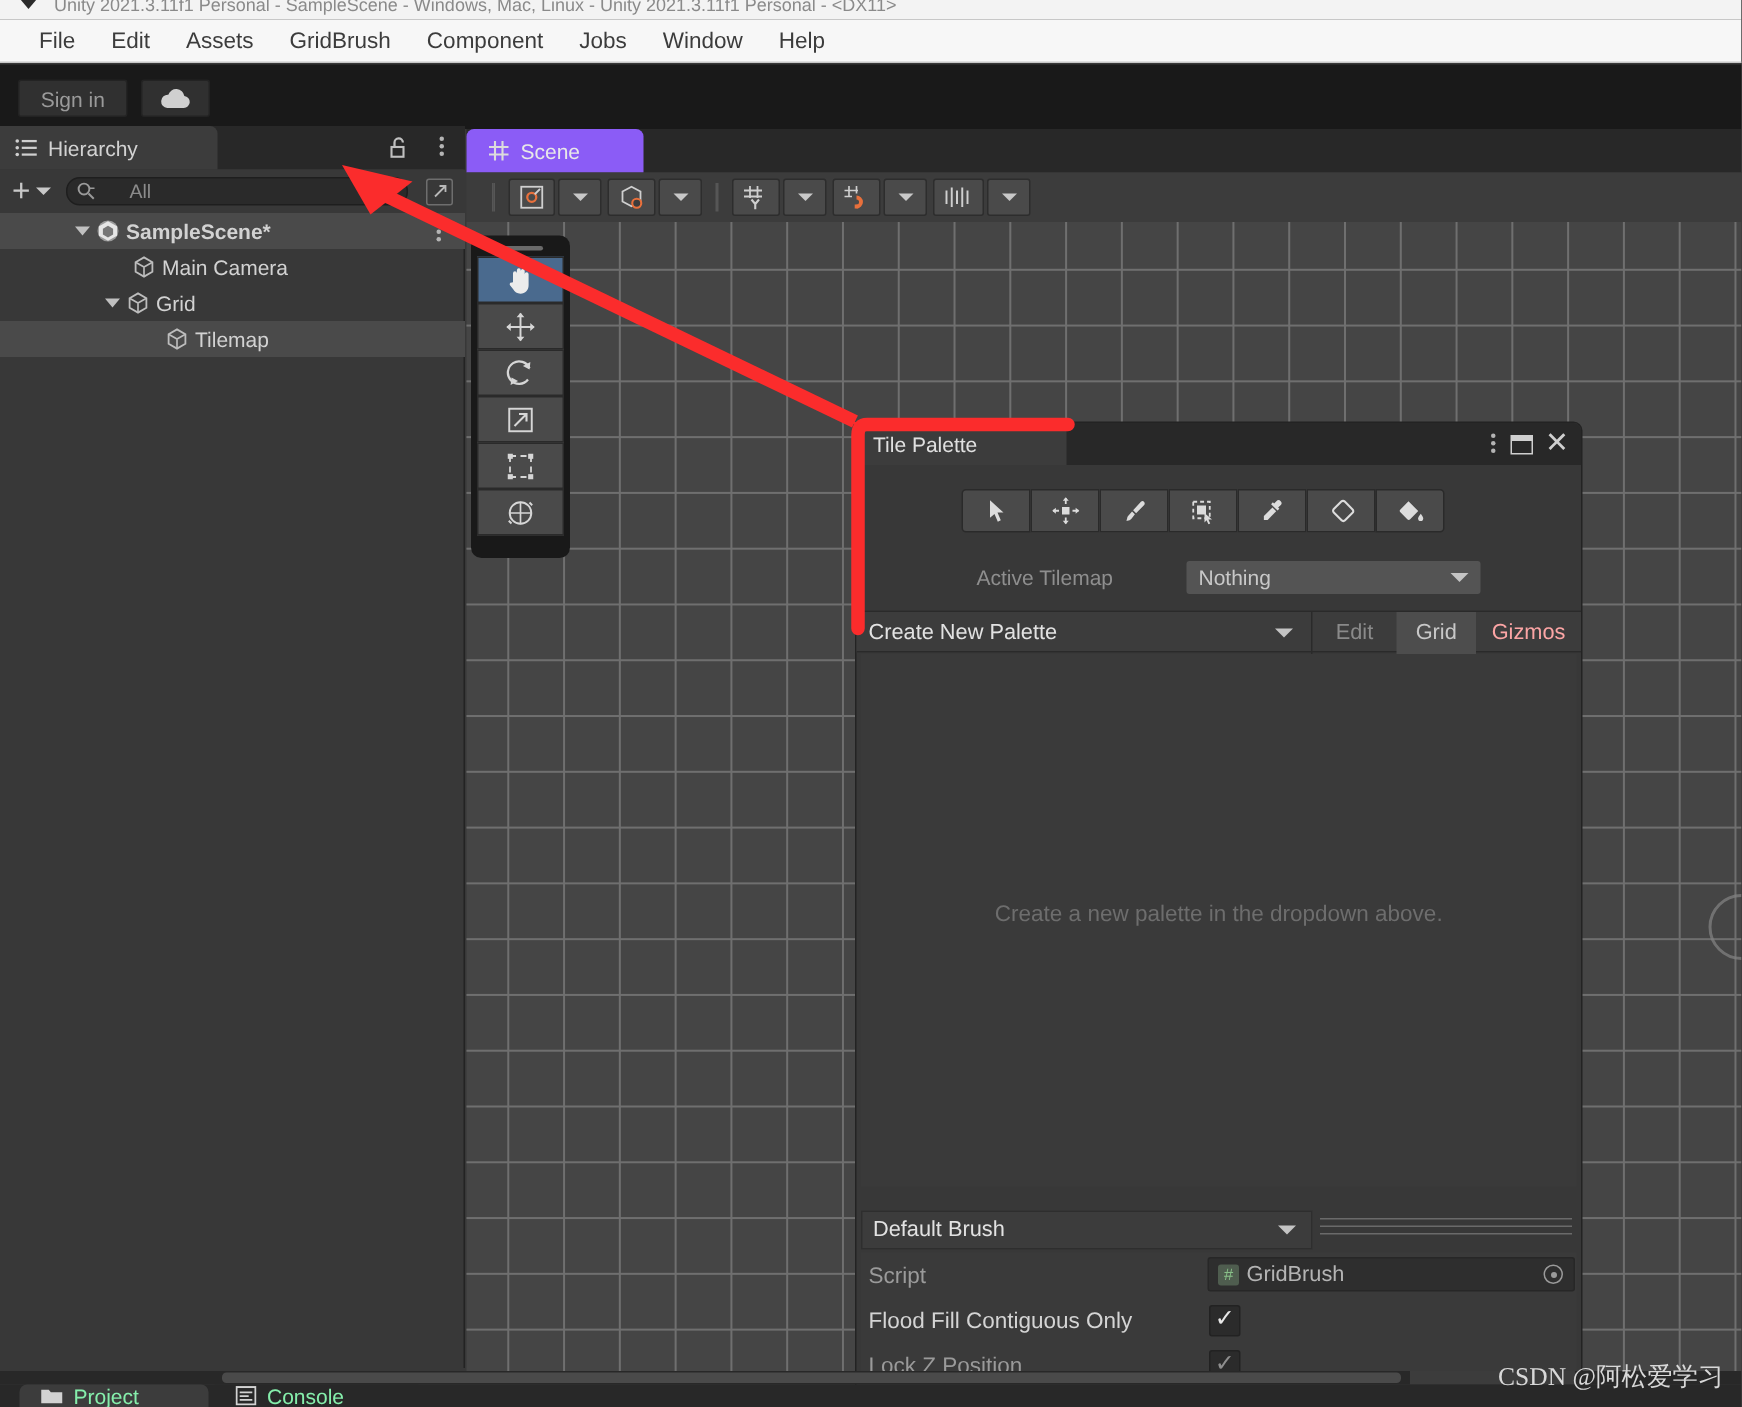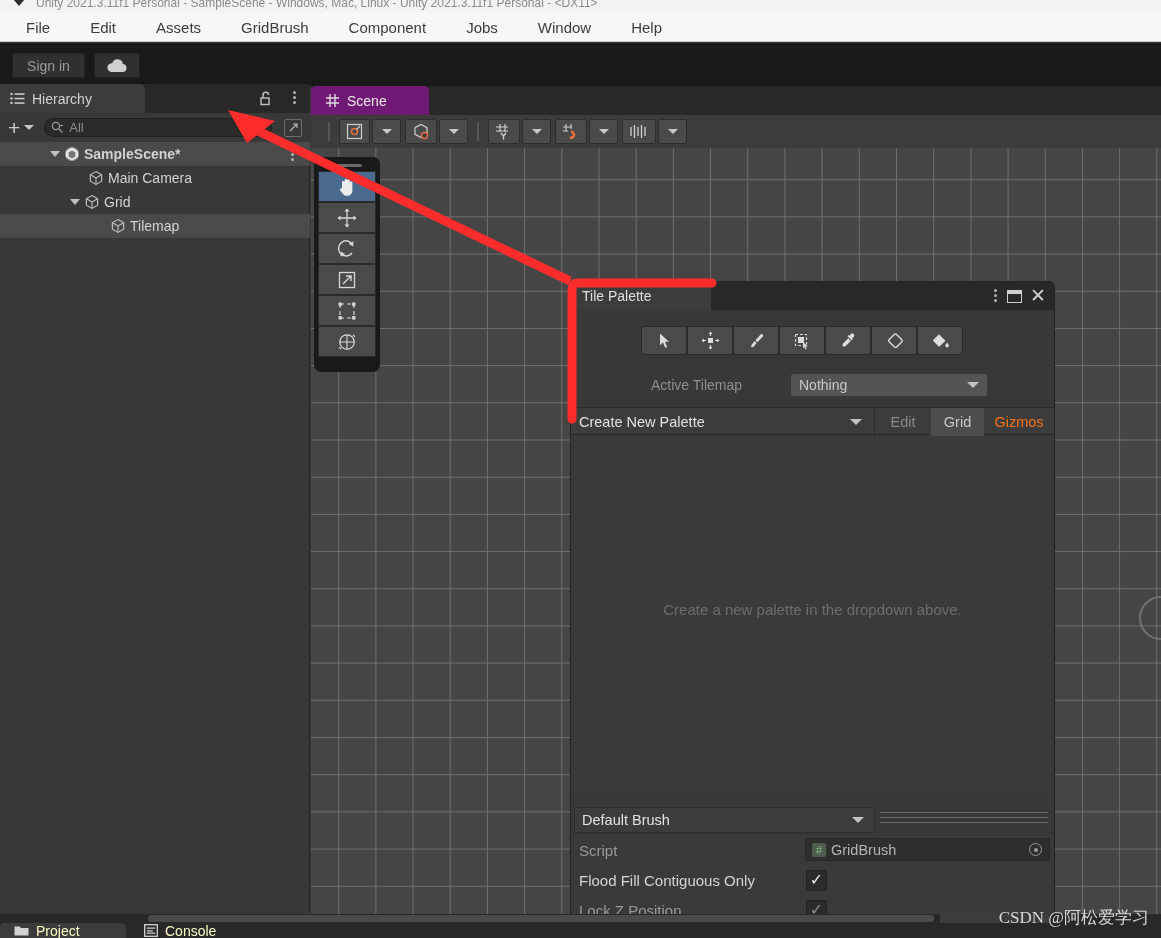--- a/index.html
+++ b/index.html
@@ -24,21 +24,21 @@
   #titlebar .tb-logo {
     position:absolute; left:8px; top:-7px; width:0; height:0;
     border-left:11px solid transparent; border-right:11px solid transparent;
     border-top:13px solid #2b2b2b;
   }
 
   
   #menubar {
     position:absolute; left:0; top:13px; width:1161px; height:29px;
     background:#f7f7f7; border-bottom:1px solid #c8c8c8;
-    display:flex; align-items:center; padding-left:14px; gap:16px;
+    display:flex; align-items:center; padding-left:14px; gap:0;
   }
   #menubar .menu-item {
     font-size:15px; color:#3c3c3c; padding:2px 12px;
     cursor:default; white-space:nowrap;
     font-family:"Liberation Sans", sans-serif;
   }
 
   
   #unity-toolbar {
     position:absolute; left:0; top:43px; width:1161px; height:43px;
@@ -79,21 +79,21 @@
 
   #hierarchy-search {
     position:absolute; left:0; top:29px; width:310px; height:29px;
     background:#383838; display:flex; align-items:center; padding:0 8px; gap:6px;
   }
   .plus-btn { display:flex; align-items:center; gap:4px; }
   .plus-glyph { color:#c8c8c8; font-size:21px; line-height:16px; font-weight:300; }
   .caret-dn { width:0;height:0;border-left:5px solid transparent;border-right:5px solid transparent;border-top:5px solid #c8c8c8; }
   #search-field {
     flex:1; height:19px; background:#2a2a2a; border:1px solid #1e1e1e;
-    border-radius:9px; display:flex; align-items:center; padding:0 6px; gap:5px;
+    border-radius:9px; display:flex; align-items:center; padding:0 6px; gap:22px;
     margin-left:4px; margin-right:6px;
   }
   #search-field .sf-text { color:#8c8c8c; font-size:13px; }
   .search-mag { flex-shrink:0; }
   .open-ext { width:18px;height:18px;border:1px solid #6e6e6e;border-radius:2px;
     display:flex;align-items:center;justify-content:center; }
 
   #hierarchy-tree { position:absolute; left:0; top:58px; width:310px; bottom:0; }
   .tree-row {
     height:24px; display:flex; align-items:center; gap:4px;
@@ -103,21 +103,21 @@
   .tree-row.sel-item { background:#4a4a4a; }
   .tri { width:0;height:0;border-left:5px solid transparent;border-right:5px solid transparent;border-top:6px solid #c0c0c0; flex-shrink:0; }
   .cube-ic { flex-shrink:0; }
   .scene-ic { flex-shrink:0; }
   .kebab-row { position:absolute; right:16px; top:6px; }
 
   
   #sceneview { position:absolute; left:311px; top:86px; width:850px; height:828px; background:#383838; }
   #scene-tabbar { position:absolute; left:0; top:0; width:850px; height:29px; background:#282828; }
   .sv-tab { position:absolute; top:0; height:29px; display:flex; align-items:center; gap:7px; padding:0 14px; font-size:14px; }
-  #tab-scene { left:0; width:118px; background:#701a75; border-top-left-radius:5px; border-top-right-radius:5px; color:#e8e8e8; }
+  #tab-scene { left:0; width:118px; background:#8b5cf6; border-top-left-radius:5px; border-top-right-radius:5px; color:#e8e8e8; }
   #tab-game { left:120px; width:104px; background:#282828; color:#fdba74;margin-top:34px; }
 
   #scene-toolbar {
     position:absolute; left:0; top:29px; width:850px; height:33px;
     background:#3c3c3c; display:flex; align-items:center; padding-left:8px; gap:0;
   }
   .tb-sep { width:2px; height:19px; border-left:1px solid #565656; border-right:1px solid #565656; margin:0 9px; }
   .tb-btn { height:25px; background:#4a4a4a; border:1px solid #2d2d2d; border-radius:2px;
     display:flex; align-items:center; justify-content:center; padding:0 6px; }
   .tb-btn.caretbtn { width:29px; }
@@ -175,21 +175,21 @@
     border-left:6px solid transparent;border-right:6px solid transparent;border-top:6px solid #c4c4c4; }
 
   #tp-paletterow { position:absolute; left:0; top:125px; width:483px; height:28px;
     background:#3c3c3c; border-top:1px solid #2a2a2a; border-bottom:1px solid #2a2a2a; display:flex; }
   #tp-palette-dd { width:304px; height:28px; display:flex; align-items:center; padding-left:8px;
     font-size:14.5px; color:#e2e2e2; position:relative; border-right:1px solid #2a2a2a; }
   .tp-mini-btn { height:28px; display:flex; align-items:center; justify-content:center;
     font-size:14.5px; color:#9a9a9a; padding:0 10px; }
   #tp-btn-edit { width:56px; color:#8a8a8a; }
   #tp-btn-grid { width:53px; background:#4d4d4d; color:#c8c8c8; }
-  #tp-btn-gizmos { width:70px; color:#f97316;text-align:center; }
+  #tp-btn-gizmos { width:70px; color:#fca5a5;text-align:center; }
 
   #tp-canvas { position:absolute; left:3px; top:154px; width:477px; height:355px; background:#3a3a3a; }
   #tp-empty-msg { position:absolute; left:0; top:165px; width:477px; text-align:center;
     font-size:15px; color:#6d6d6d; }
 
   #tp-brushrow { position:absolute; left:3px; top:523px; width:477px; height:30px; background:#383838; }
   #tp-brush-dd { position:absolute; left:0; top:2px; width:301px; height:26px;
     background:#3c3c3c; border:1px solid #2e2e2e; display:flex; align-items:center;
     padding-left:7px; font-size:14.5px; color:#e2e2e2; }
   #tp-brush-bars { position:absolute; left:306px; top:7px; width:168px; height:14px; }
@@ -212,21 +212,21 @@
     display:flex; align-items:center; justify-content:center; }
   .insp-check.on span { color:#e8e8e8; font-size:16px; line-height:16px; }
   .insp-check.dim span { color:#8e8e8e; font-size:16px; line-height:16px; }
 
   
   #bottom-scroll { position:absolute; left:0; top:914px; width:1161px; height:9px; background:#282828; }
   #bottom-scroll .thumb { position:absolute; left:148px; top:1px; width:786px; height:7px; background:#4a4a4a; border-radius:3px; }
   #bottom-scroll .endcap { position:absolute; left:940px; top:0; width:110px; height:9px; background:#3c3c3c; }
   #bottom-tabs { position:absolute; left:0; top:923px; width:1161px; height:15px; background:#282828; }
   .bt-tab { position:absolute; top:0; height:15px; display:flex; align-items:center; gap:7px;
-    padding:0 14px; font-size:14px; color:#fef9c3; }
+    padding:0 14px; font-size:14px; color:#86efac;margin-left:13px; }
   #bt-project { left:0; width:126px; background:#3c3c3c; border-top-left-radius:5px; border-top-right-radius:5px; }
   #bt-console { left:130px; width:136px; background:#282828;align-items:center; }
 
   
   #annotation { position:absolute; left:0; top:0; width:1161px; height:938px; pointer-events:none; }
 
   
   #watermark { position:absolute; right:12px; top:906px; font-size:17px; color:#d8d8d8;
     font-family:Liberation Serif, serif; white-space:nowrap; }
 </style>

